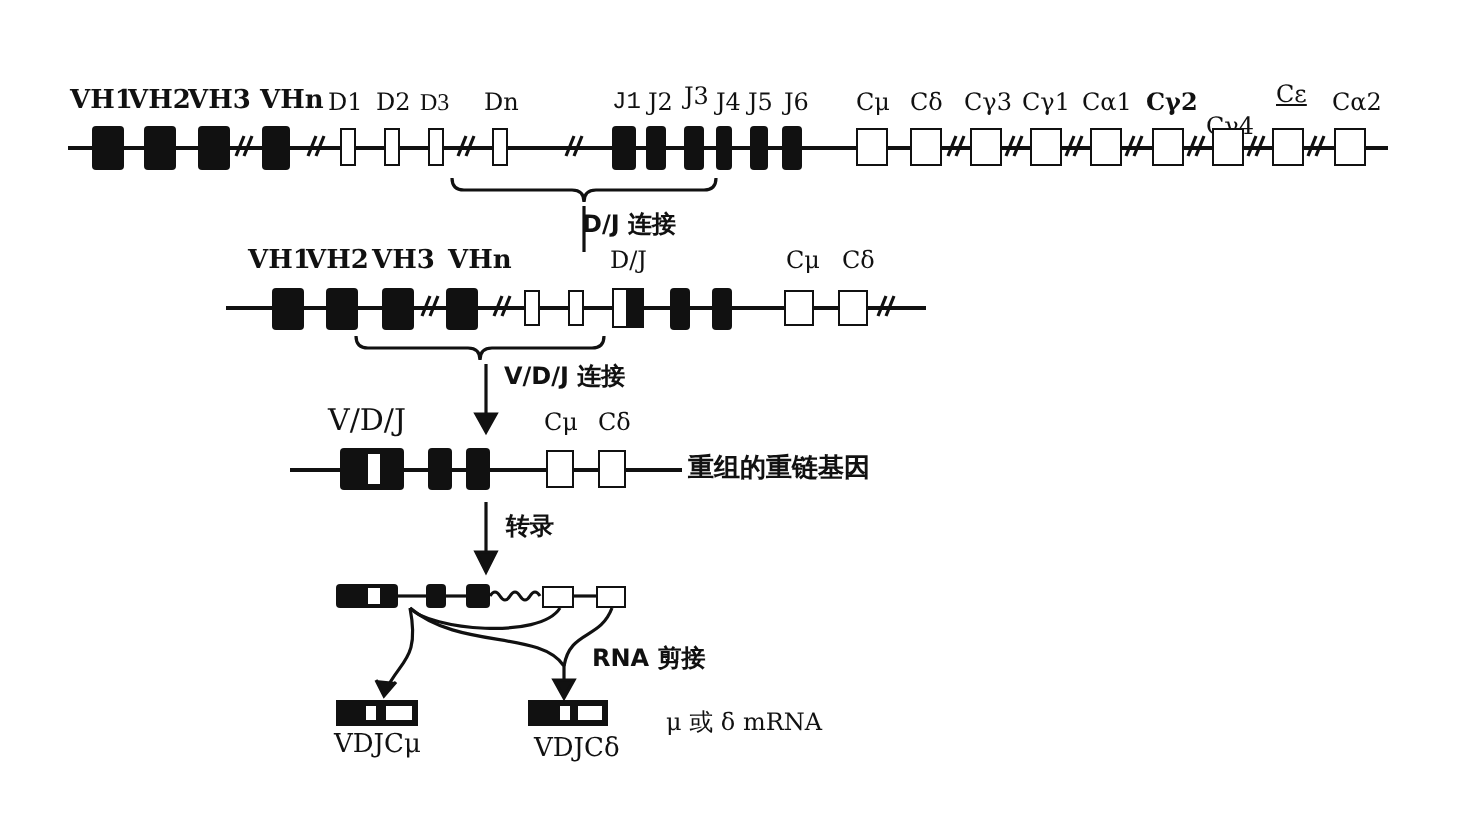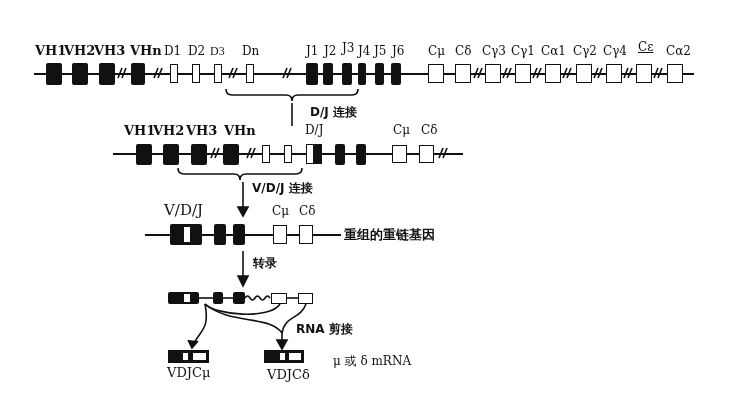--- a/index.html
+++ b/index.html
@@ -19,33 +19,33 @@
 <div>
 
   <span class="lbl" style="left:35px;top:44px;">VH1</span>
   <span class="lbl" style="left:64px;top:44px;">VH2</span>
   <span class="lbl" style="left:94px;top:44px;">VH3</span>
   <span class="lbl" style="left:130px;top:44px;">VHn</span>
   <span class="lbl-n" style="left:164px;top:45px;">D1</span>
   <span class="lbl-n" style="left:188px;top:45px;">D2</span>
   <span class="lbl-n" style="left:210px;top:45px;font-family:Liberation Serif, serif;">D3</span>
   <span class="lbl-n" style="left:242px;top:45px;">Dn</span>
-  <span class="lbl-n" style="left:306px;top:45px;">J1</span>
+  <span class="lbl-n" style="left:306px;top:45px;font-family:Liberation Mono, monospace;">J1</span>
   <span class="lbl-n" style="left:324px;top:45px;">J2</span>
   <span class="lbl-n" style="left:342px;top:42px;">J3</span>
   <span class="lbl-n" style="left:358px;top:45px;text-align:right;">J4</span>
   <span class="lbl-n" style="left:374px;top:45px;">J5</span>
   <span class="lbl-n" style="left:392px;top:45px;">J6</span>
   <span class="lbl-n" style="left:428px;top:45px;">Cμ</span>
   <span class="lbl-n" style="left:455px;top:45px;">Cδ</span>
   <span class="lbl-n" style="left:482px;top:45px;">Cγ3</span>
   <span class="lbl-n" style="left:511px;top:45px;">Cγ1</span>
   <span class="lbl-n" style="left:541px;top:45px;">Cα1</span>
-  <span class="lbl-n" style="left:573px;top:45px;">Cγ2</span>
-  <span class="lbl-n" style="left:603px;top:45px;">Cγ4</span>
+  <span class="lbl-n" style="left:573px;top:45px;font-weight:bold;">Cγ2</span>
+  <span class="lbl-n" style="left:603px;top:57px;">Cγ4</span>
   <span class="lbl-n" style="left:638px;top:41px;text-decoration:underline;">Cε</span>
   <span class="lbl-n" style="left:666px;top:45px;">Cα2</span>
 
   <div class="line" style="left:34px;top:73px;width:660px;"></div>
 
   <div class="blk" style="left:46px;top:63px;width:16px;height:22px;"></div>
   <div class="blk" style="left:72px;top:63px;width:16px;height:22px;"></div>
   <div class="blk" style="left:99px;top:63px;width:16px;height:22px;"></div>
   <div class="blk" style="left:131px;top:63px;width:14px;height:22px;"></div>
 
@@ -126,21 +126,21 @@
   <span class="lbl-n" style="left:167px;top:366px;font-size:13px;">VDJCμ</span>
 
   <div class="blk" style="left:264px;top:350px;width:40px;height:13px;border-radius:0;"></div>
   <div style="position:absolute;left:280px;top:353px;width:5px;height:7px;background:#fff;"></div>
   <div style="position:absolute;left:289px;top:353px;width:12px;height:7px;background:#fff;"></div>
   <span class="lbl-n" style="left:267px;top:368px;font-size:13px;">VDJCδ</span>
 
   <span class="lbl-n" style="left:333px;top:355px;font-size:12px;">μ 或 δ mRNA</span>
 </div>
 
-<span class="cn" style="left:310px;top:106px;">D/J 连接</span>
+<span class="cn" style="left:291px;top:106px;">D/J 连接</span>
 <span class="cn" style="left:252px;top:182px;">V/D/J 连接</span>
 <span class="cn" style="left:253px;top:257px;">转录</span>
 <span class="cn" style="left:296px;top:323px;">RNA 剪接</span>
 
 <svg width="731" height="420">
   <g stroke="#111" stroke-width="1.6" fill="none">
 
     <g>
       <path d="M118 78 L122 68 M122 78 L126 68"></path>
       <path d="M154 78 L158 68 M158 78 L162 68"></path>

